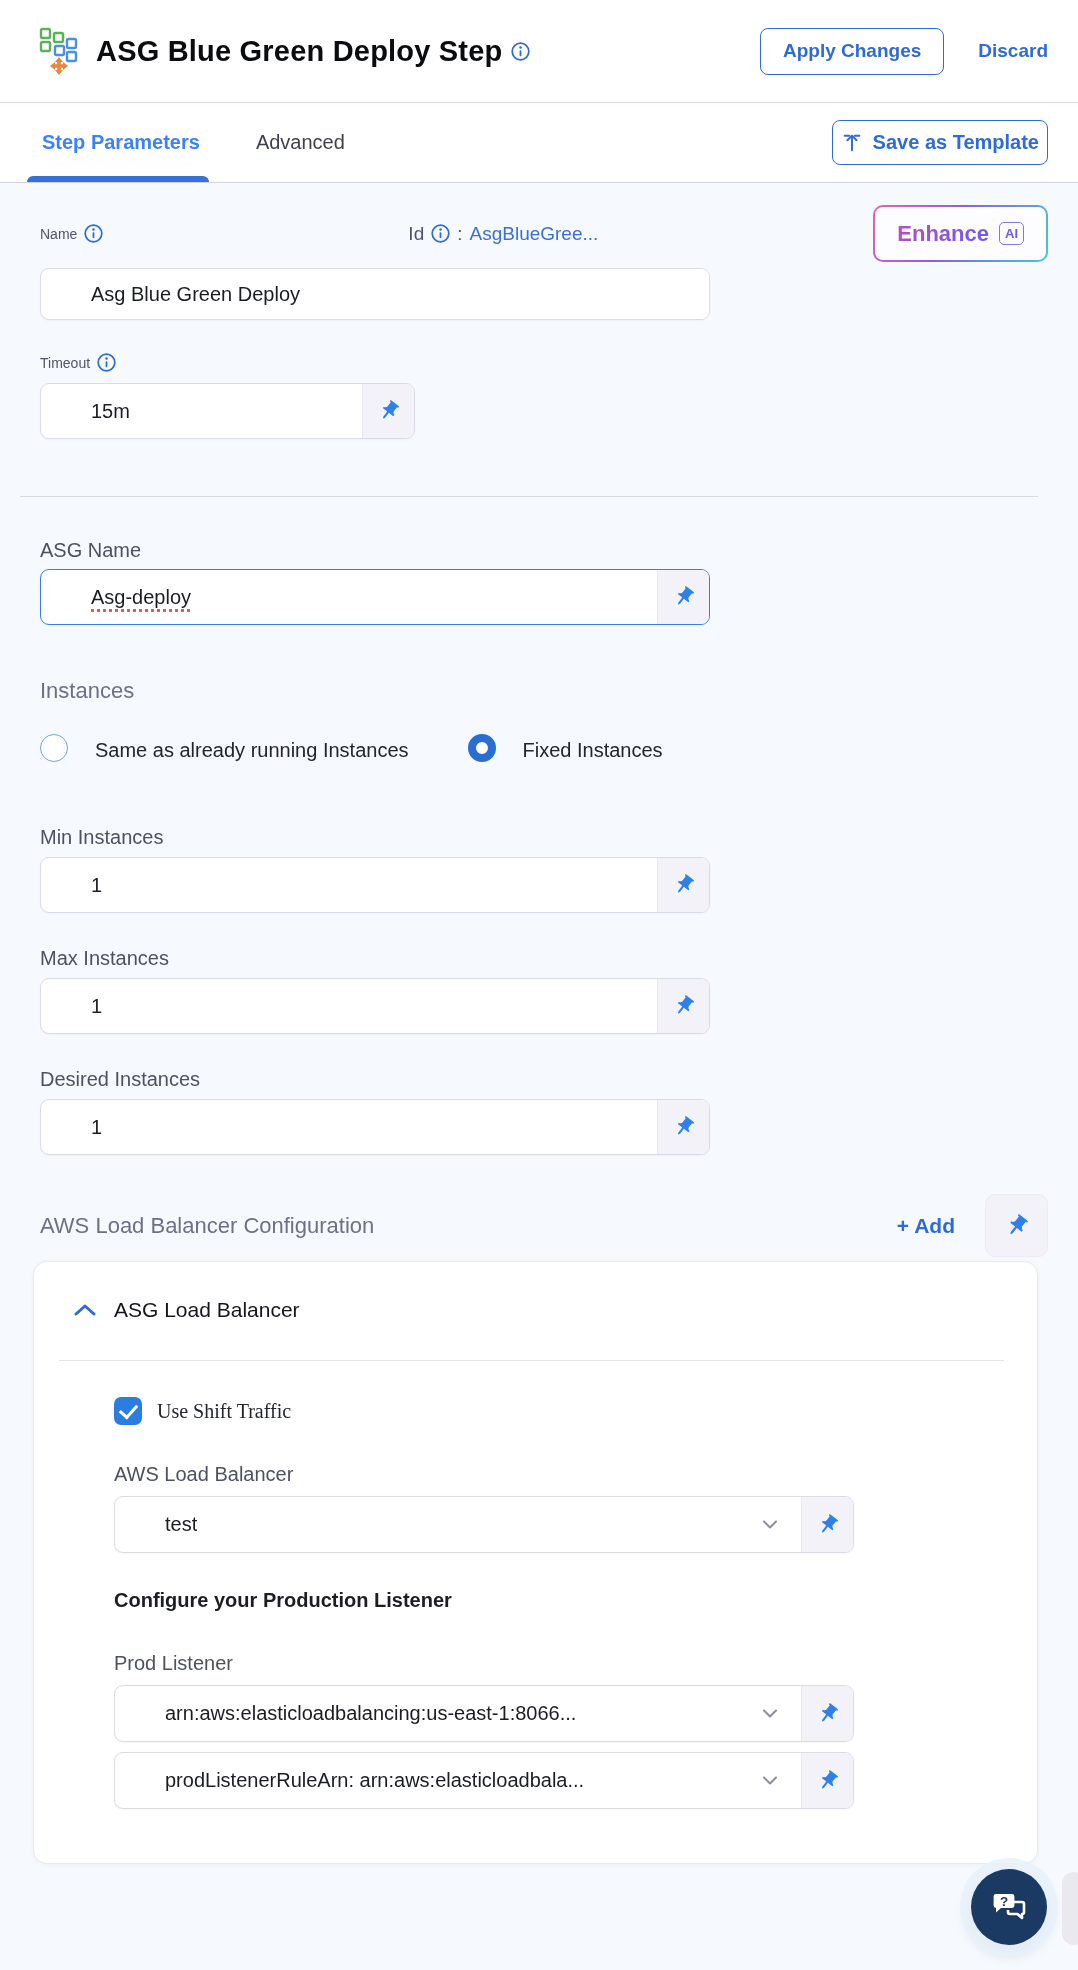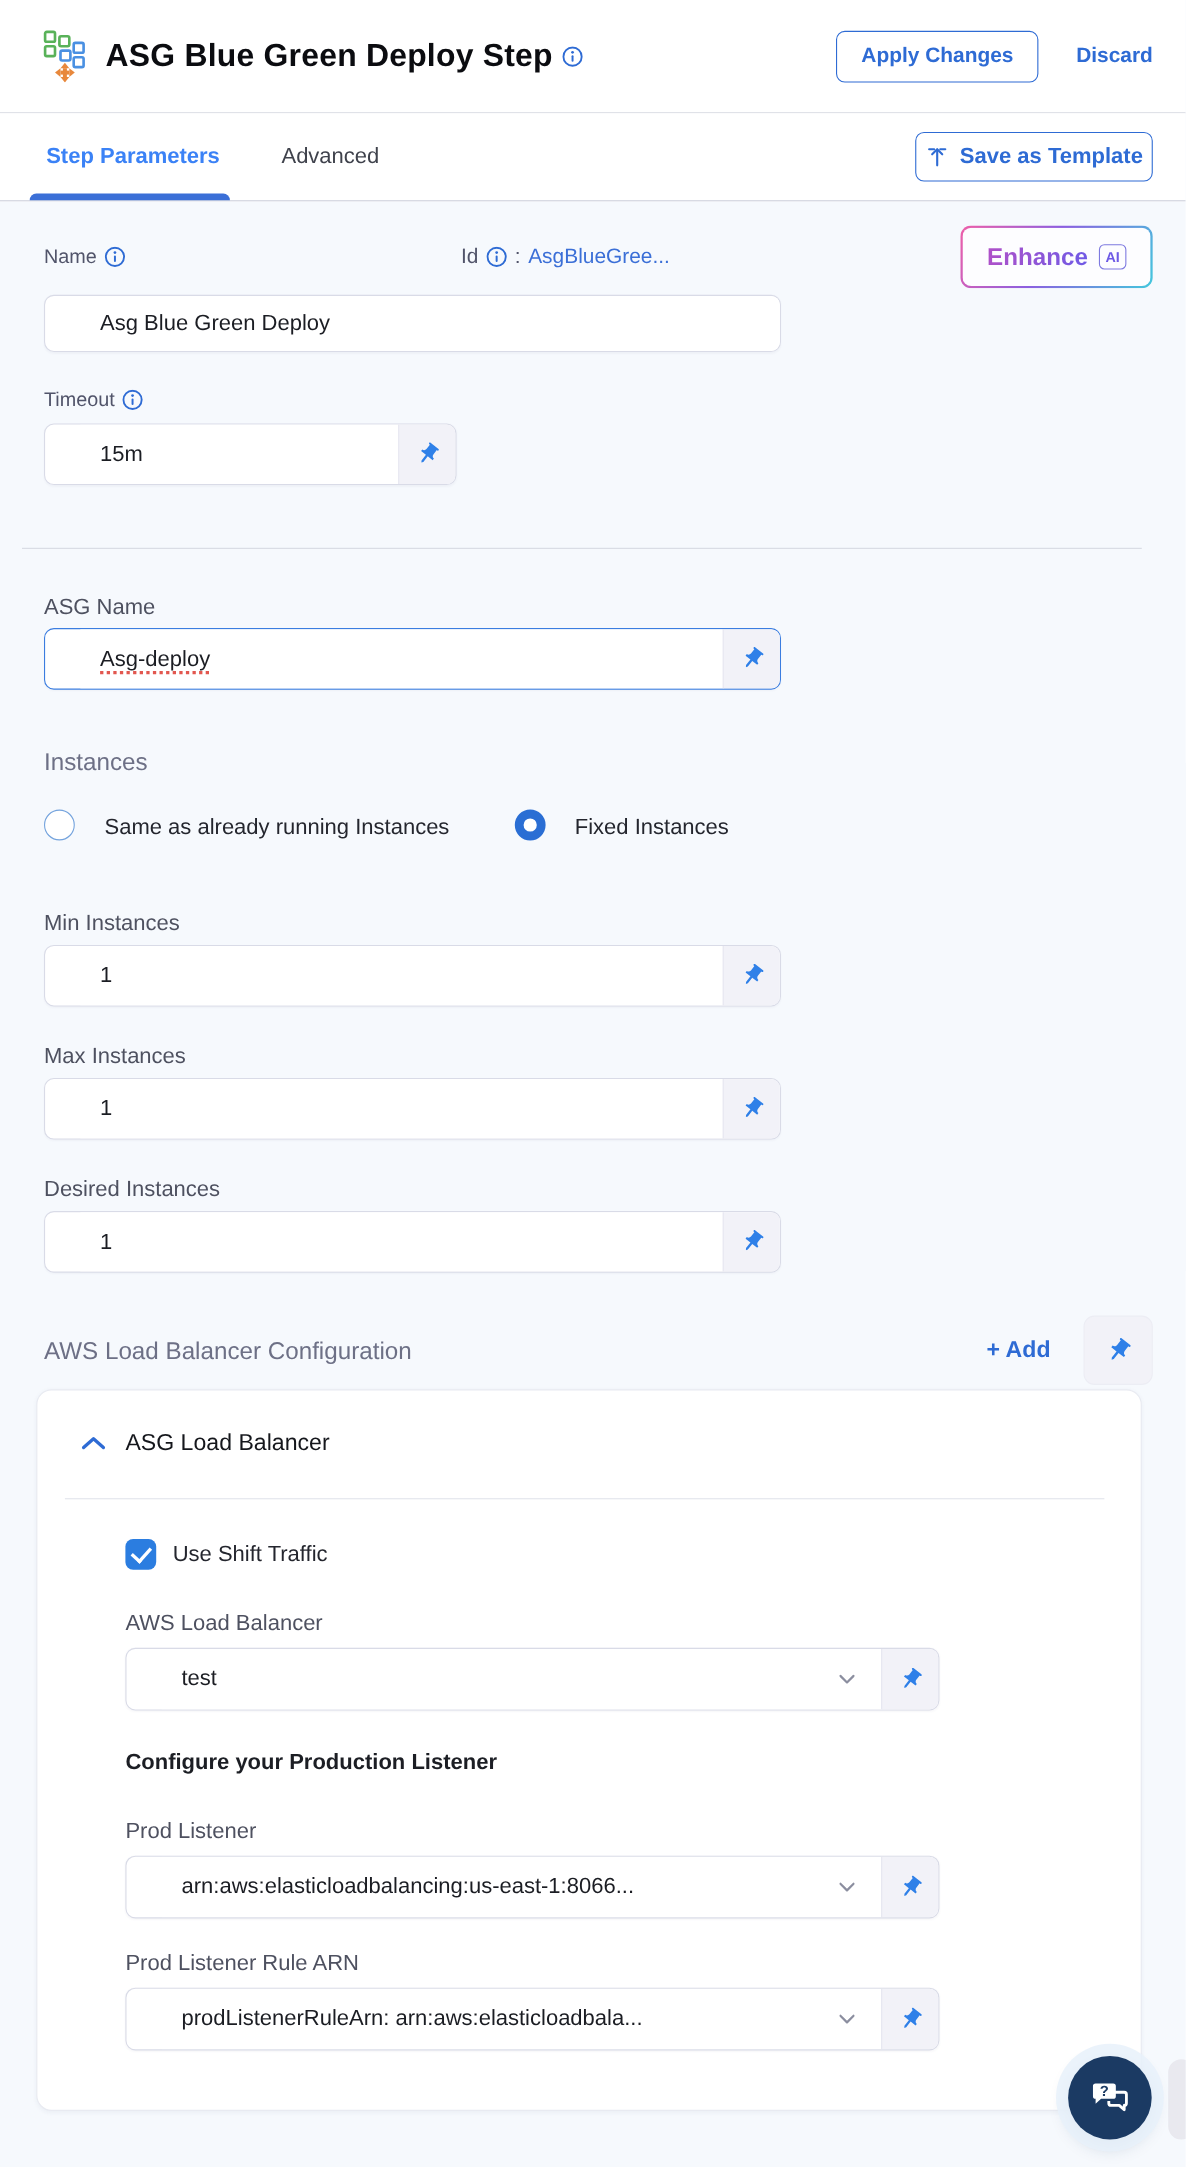--- a/index.html
+++ b/index.html
@@ -29,21 +29,21 @@
   .tab.active::after { content:""; position:absolute; left:-13px; right:-7px; bottom:0;
          height:6px; background:#3b6fd7; border-radius:6px 6px 0 0; }
   .tab-spacer { flex:1; }
   .btn-save { display:flex; align-items:center; gap:10px; border:1.5px solid #2e6bd4;
          color:#2e6bd4; background:#fff; font-family:inherit; font-size:20px; font-weight:600;
          border-radius:8px; height:45px; padding:0 8px; cursor:pointer; }
 
   
   .content { padding:22px 30px 0 40px; }
   .row1 { display:flex; align-items:center; height:57px; }
-  .lbl { font-size:18px; color:#51546a; display:flex; align-items:center; gap:7px; }
+  .lbl { font-size:14px; color:#51546a; display:flex; align-items:center; gap:7px; }
   .idwrap { display:flex; align-items:center; gap:7px; margin-left:305px; font-size:19px; }
   .id-lbl { color:#51546a; }
   .id-val { color:#3b6fd7; }
   .enhance { margin-left:auto; height:57px; padding:0 22px; display:flex; align-items:center; gap:10px;
          border:2px solid transparent; border-radius:10px; cursor:pointer;
          background:linear-gradient(#fdfdff,#fdfdff) padding-box,
                     linear-gradient(120deg,#ef5fa8 0%,#8c5fe0 45%,#42c8dd 100%) border-box; }
   .enhance-txt { font-size:22px; font-weight:700;
          background:linear-gradient(100deg,#b050c8,#6e5ae6);
          -webkit-background-clip:text; background-clip:text; color:transparent; }
@@ -85,21 +85,21 @@
         box-shadow:0 1px 4px rgba(40,60,100,.05); }
   .card-hd { display:flex; align-items:center; gap:18px; padding:36px 33px 38px 40px; cursor:pointer; }
   .card-title { font-size:21px; font-weight:400; color:#15171c; }
   .card-div { height:1px; background:#e2e4ec; margin:0 33px 0 25px; }
   .card-bd { padding:36px 40px 54px 80px; }
   .chk-row { display:flex; align-items:center; gap:15px; }
   .chk { width:28px; height:28px; border-radius:7px; background:#2b7de0; position:relative;
         flex:none; cursor:pointer; }
   .chk::after { content:""; position:absolute; left:9px; top:4px; width:8px; height:14px;
         border:solid #fff; border-width:0 3px 3px 0; transform:rotate(42deg); }
-  .chk-lbl { font-size:20px; color:#24262e; }
+  .chk-lbl { font-size:20px; color:#24262e;font-family:Liberation Serif, serif; }
   .sel { width:740px; height:57px; margin-top:10px; }
   .sel .fake-input { justify-content:space-between; gap:10px; }
   .sel .val { overflow:hidden; white-space:nowrap; text-overflow:ellipsis; }
   .chev { flex:none; margin-right:6px; }
   .prod-h { font-size:20px; font-weight:700; color:#1c1e24; margin-top:36px; }
   .lbl2 { font-size:20px; color:#4e5160; margin-top:40px; }
   .lbl3 { font-size:20px; color:#4e5160; margin-top:30px; }
   .mt38 { margin-top:38px; }
 
   
@@ -316,21 +316,20 @@
                 <use href="#i-chevd"></use>
               </svg>
           </span>
           <span class="pinbox">
             <svg width="24" height="24" viewBox="0 0 24 24">
                 <use href="#i-pin"></use>
               </svg>
           </span>
         </div>
 
-        <div class="lbl3">Prod Listener Rule ARN</div>
         <div class="ig sel">
           <span class="fake-input">
             <span class="val">prodListenerRuleArn: arn:aws:elasticloadbala...</span>
             <svg class="chev" width="14" height="9" viewBox="0 0 14 9">
                 <use href="#i-chevd"></use>
               </svg>
           </span>
           <span class="pinbox">
             <svg width="24" height="24" viewBox="0 0 24 24">
                 <use href="#i-pin"></use>

